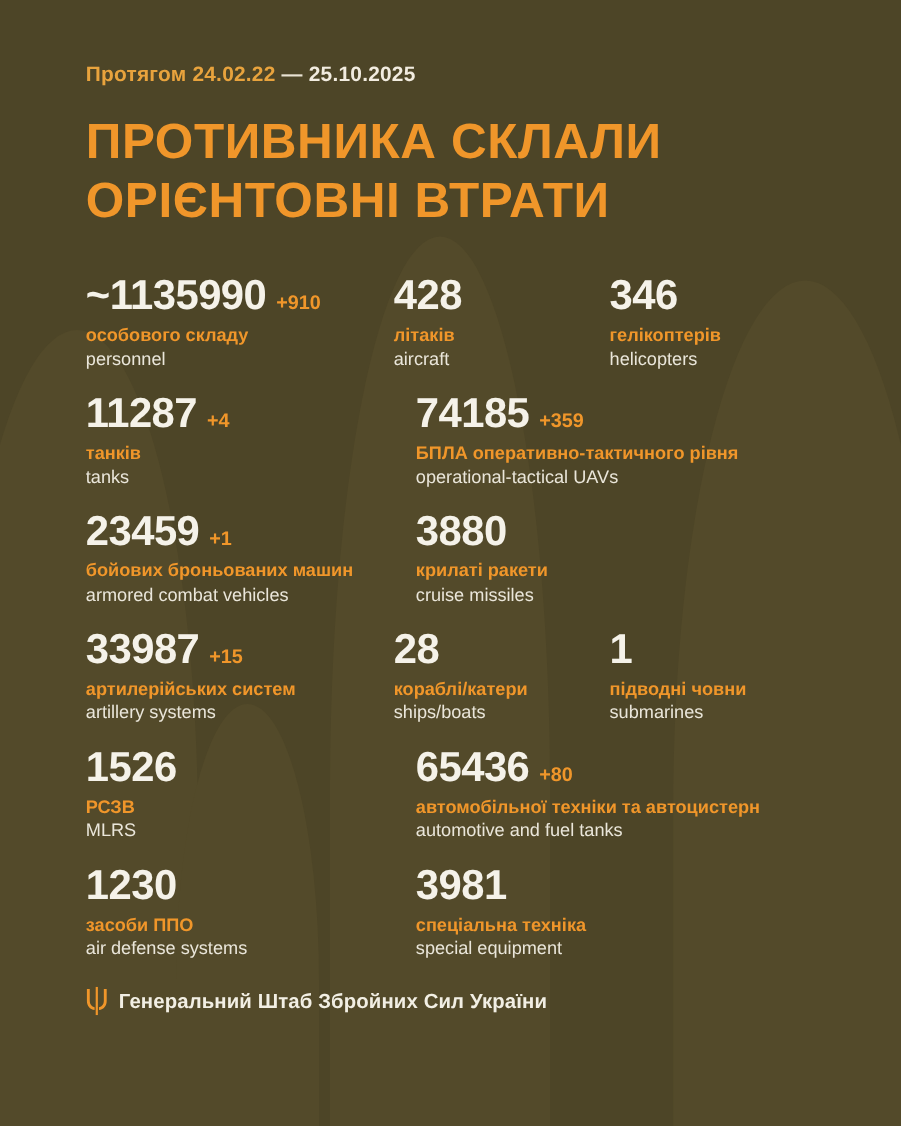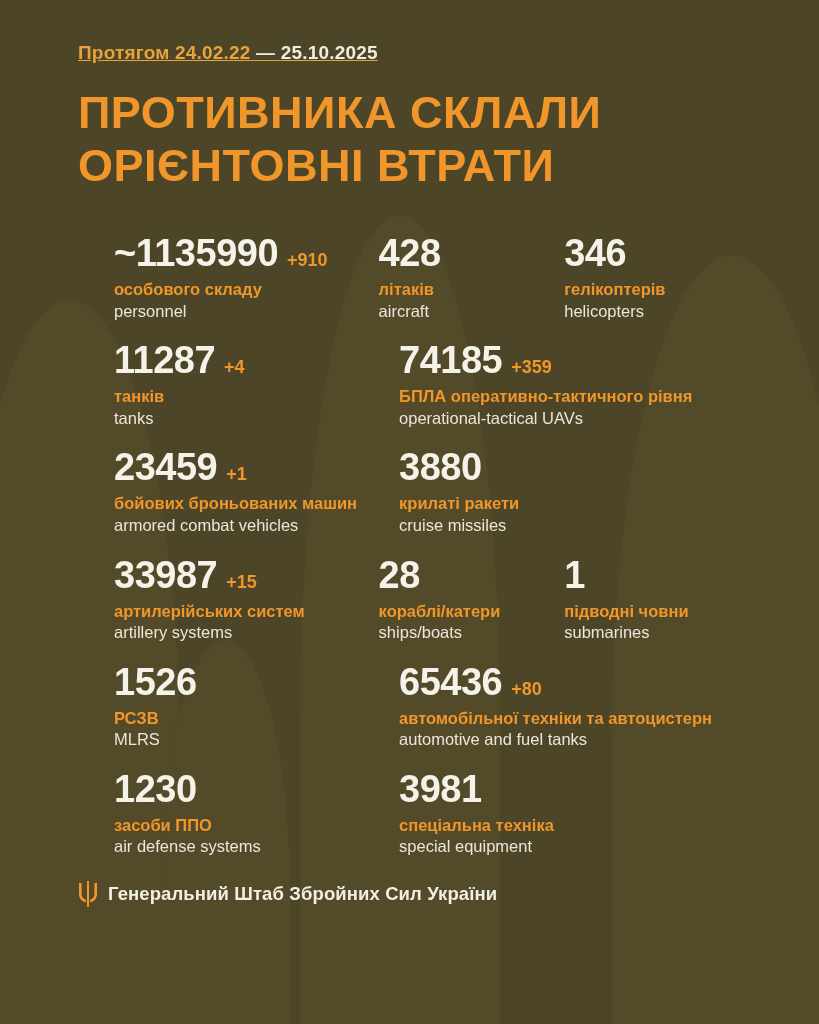--- a/index.html
+++ b/index.html
@@ -37,26 +37,25 @@
   .sil-3 { left: 612px; top: 255px; width: 240px; height: 800px; }
   .sil-4 { left: 160px; top: 640px; width: 130px; height: 420px; background:#514929; }
 
   .content {
     position: relative;
     z-index: 2;
     padding: 0 78px;
   }
 
   .date-line {
-    padding-top: 42px;
+    padding-top: 58px;
     font-size: 19px;
     font-weight: bold;
     letter-spacing: 0.2px;
     color: #e8a33d;
-    text-decoration: underline;
   }
   .date-line .dash { color: #e8e2d2; }
   .date-line .date-end { color: #f2ece0; }
 
   .headline {
     margin-top: 22px;
     font-size: 45px;
     line-height: 1.18;
     font-weight: bold;
     color: #f0962a;
@@ -64,21 +63,20 @@
     text-transform: uppercase;
   }
 
   .stats {
     margin-top: 42px;
   }
   .row {
     display: flex;
     align-items: flex-end;
     margin-bottom: 20px;
-    margin-left: 36px;
   }
   .cell {
     box-sizing: border-box;
     padding-right: 10px;
   }
   .cell .num-line {
     display: flex;
     align-items: baseline;
     gap: 9px;
   }

